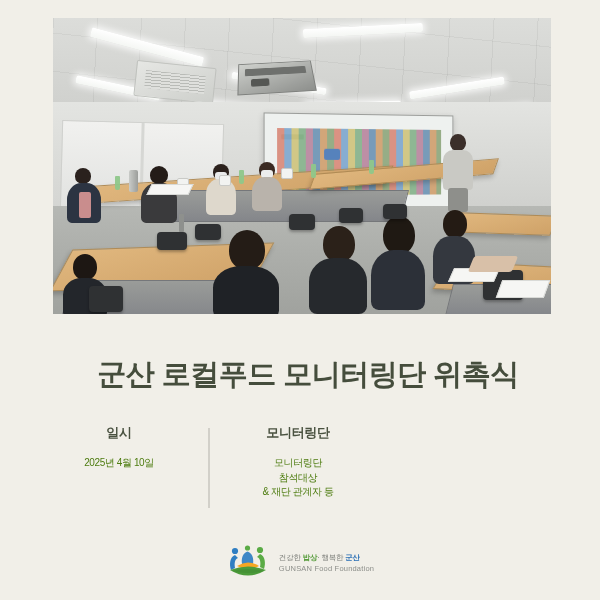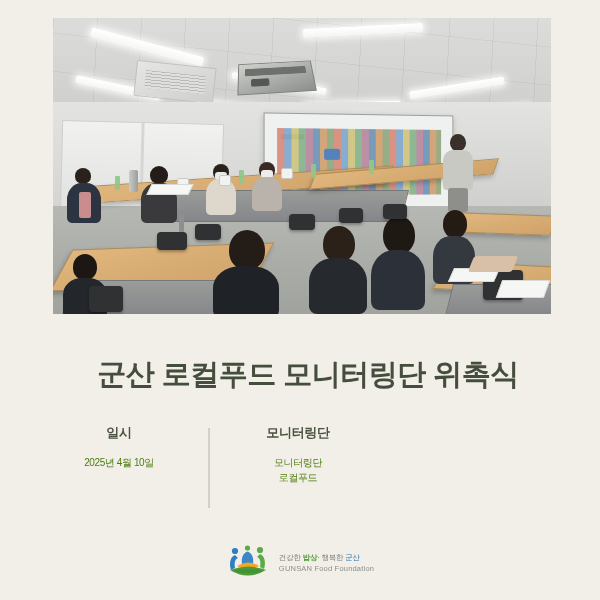--- a/index.html
+++ b/index.html
@@ -269,21 +269,21 @@
   }
   .logo-text { line-height: 1; }
   .logo-tag {
     font-size: 7.5px;
     color: #7d7f7a;
     letter-spacing: -0.2px;
     margin-bottom: 3px;
     white-space: nowrap;
   }
   .logo-tag .hl-green { color: #5a9e3f; font-weight: 700; }
-  .logo-tag .hl-blue  { color: #2a6fb5; font-weight: 400; }
+  .logo-tag .hl-blue  { color: #2a6fb5; font-weight: 700; }
   .logo-name {
     font-size: 17px;
     font-weight: 700;
     color: #1f4f38;
     letter-spacing: -1px;
     white-space: nowrap;
   }
   .logo-en {
     font-size: 7.5px;
     color: #8d8f8a;
@@ -427,21 +427,22 @@
 
     <div class="divider"></div>
 
 
     <div class="divider"></div>
 
     <div class="info-col c3">
       <div class="info-head">모니터링단</div>
       <div class="info-body">
         <div>모니터링단</div>
-        <div>로컬푸드</div>
+        <div>참석대상</div>
+        <div>&amp; 재단 관계자 등</div>
       </div>
     </div>
 
   </div>
 
   <div class="logo">
     <svg class="logo-mark" viewBox="0 0 44 38">
       <circle cx="9" cy="7" r="3.1" fill="#2f7ec2"></circle>
       <circle cx="34" cy="6" r="3.1" fill="#5aab45"></circle>
       <circle cx="21.5" cy="4" r="2.6" fill="#5aab45"></circle>

